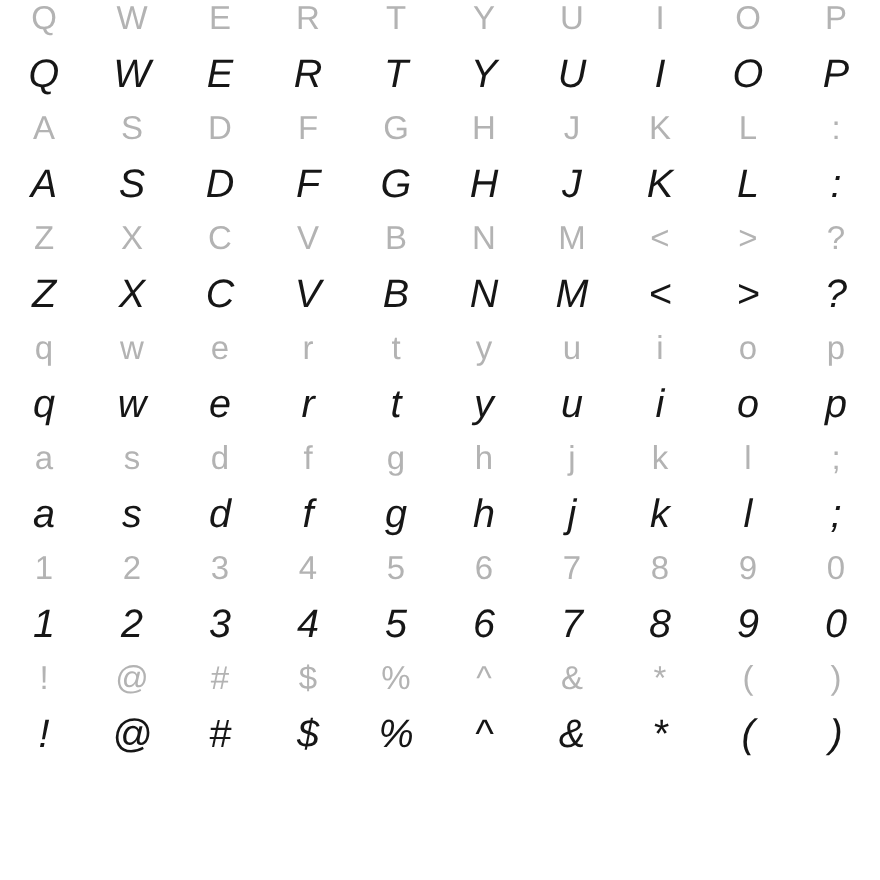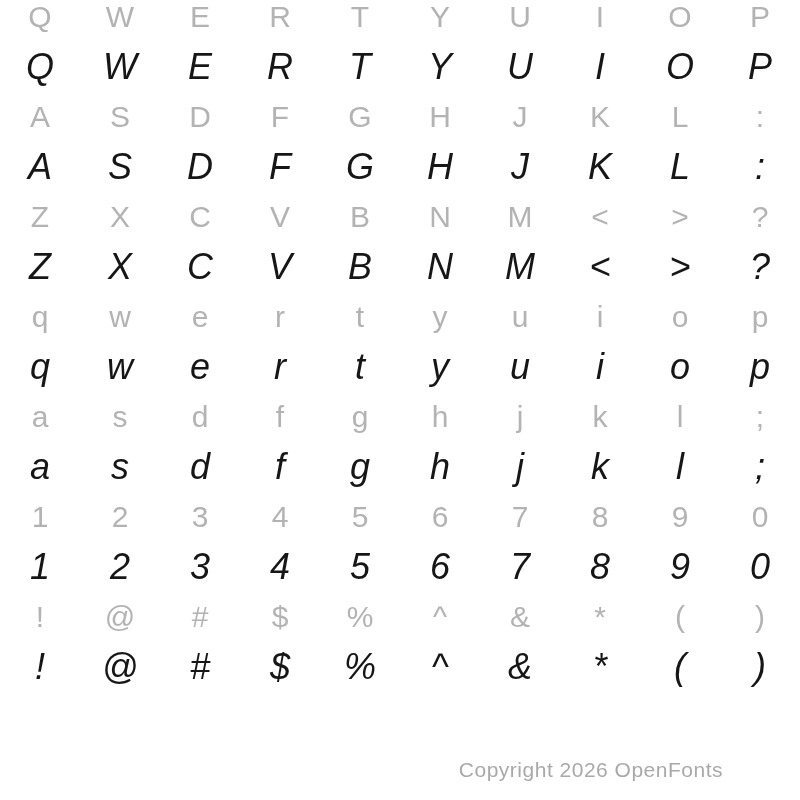--- a/index.html
+++ b/index.html
@@ -223,14 +223,13 @@
         <div class="glyph-cell">#</div>
         <div class="glyph-cell">$</div>
         <div class="glyph-cell">%</div>
         <div class="glyph-cell">^</div>
         <div class="glyph-cell">&amp;</div>
         <div class="glyph-cell">*</div>
         <div class="glyph-cell">(</div>
         <div class="glyph-cell">)</div>
       </div>
     </div>
-  <div class="footer-copyright">Copyright 2026 OpenFonts</div>
 </div>
 
 </body></html>

